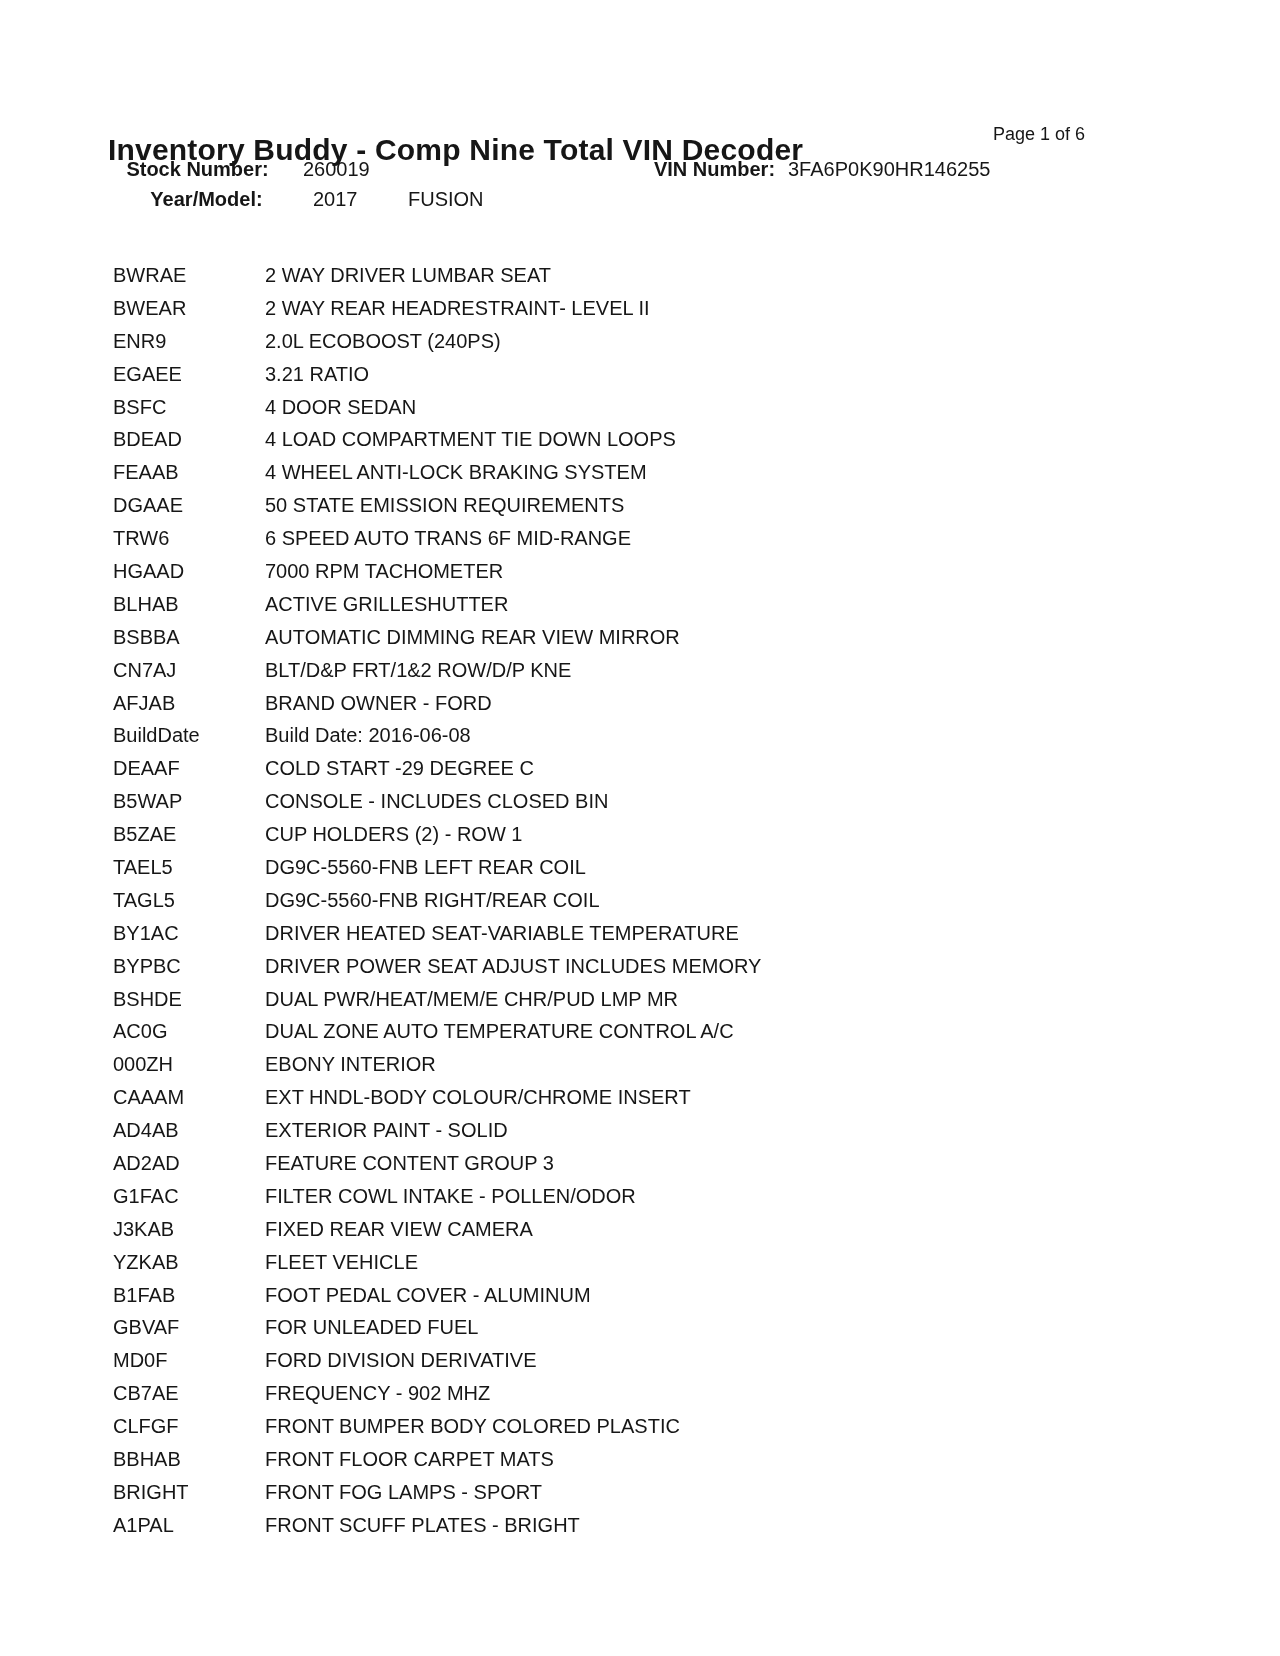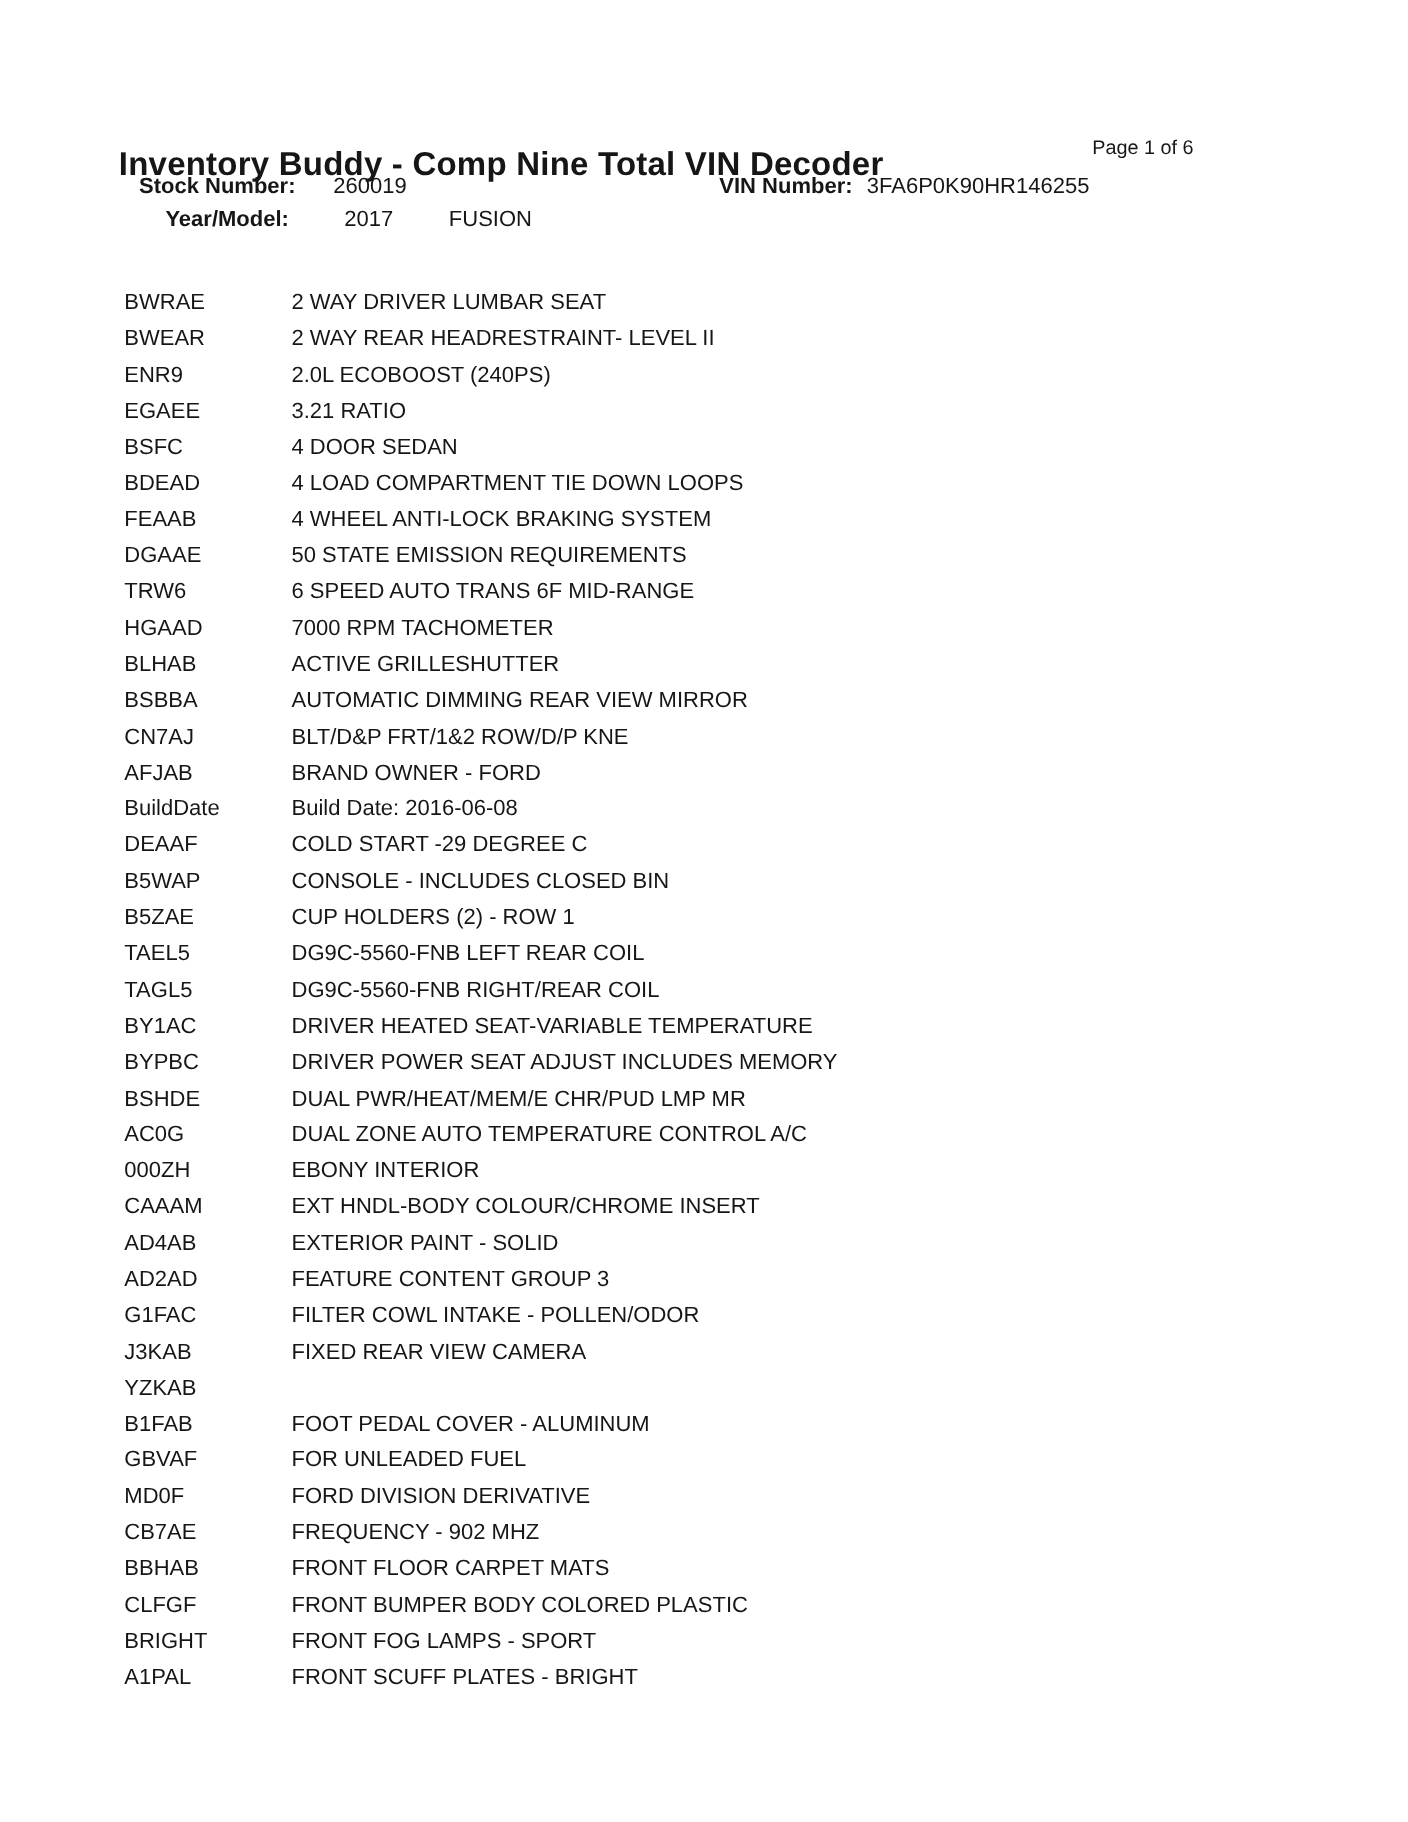--- a/index.html
+++ b/index.html
@@ -219,46 +219,47 @@
       <div class="row">
         <span class="code">G1FAC</span>
         <span class="desc">FILTER COWL INTAKE - POLLEN/ODOR</span>
       </div>
       <div class="row">
         <span class="code">J3KAB</span>
         <span class="desc">FIXED REAR VIEW CAMERA</span>
       </div>
       <div class="row">
         <span class="code">YZKAB</span>
+        <span class="desc">FLEET VEHICLE</span>
       </div>
       <div class="row">
         <span class="code">B1FAB</span>
         <span class="desc">FOOT PEDAL COVER - ALUMINUM</span>
       </div>
       <div class="row">
         <span class="code">GBVAF</span>
         <span class="desc">FOR UNLEADED FUEL</span>
       </div>
       <div class="row">
         <span class="code">MD0F</span>
         <span class="desc">FORD DIVISION DERIVATIVE</span>
       </div>
       <div class="row">
         <span class="code">CB7AE</span>
         <span class="desc">FREQUENCY - 902 MHZ</span>
       </div>
       <div class="row">
+        <span class="code">CLFGF</span>
+        <span class="desc">FRONT BUMPER BODY COLORED PLASTIC</span>
+      </div>
+      <div class="row">
         <span class="code">BBHAB</span>
         <span class="desc">FRONT FLOOR CARPET MATS</span>
       </div>
       <div class="row">
-        <span class="code">CLFGF</span>
-        <span class="desc">FRONT BUMPER BODY COLORED PLASTIC</span>
-      </div>
-      <div class="row">
         <span class="code">BRIGHT</span>
         <span class="desc">FRONT FOG LAMPS - SPORT</span>
       </div>
       <div class="row">
         <span class="code">A1PAL</span>
         <span class="desc">FRONT SCUFF PLATES - BRIGHT</span>
       </div>
     </div>
 
 </div>

